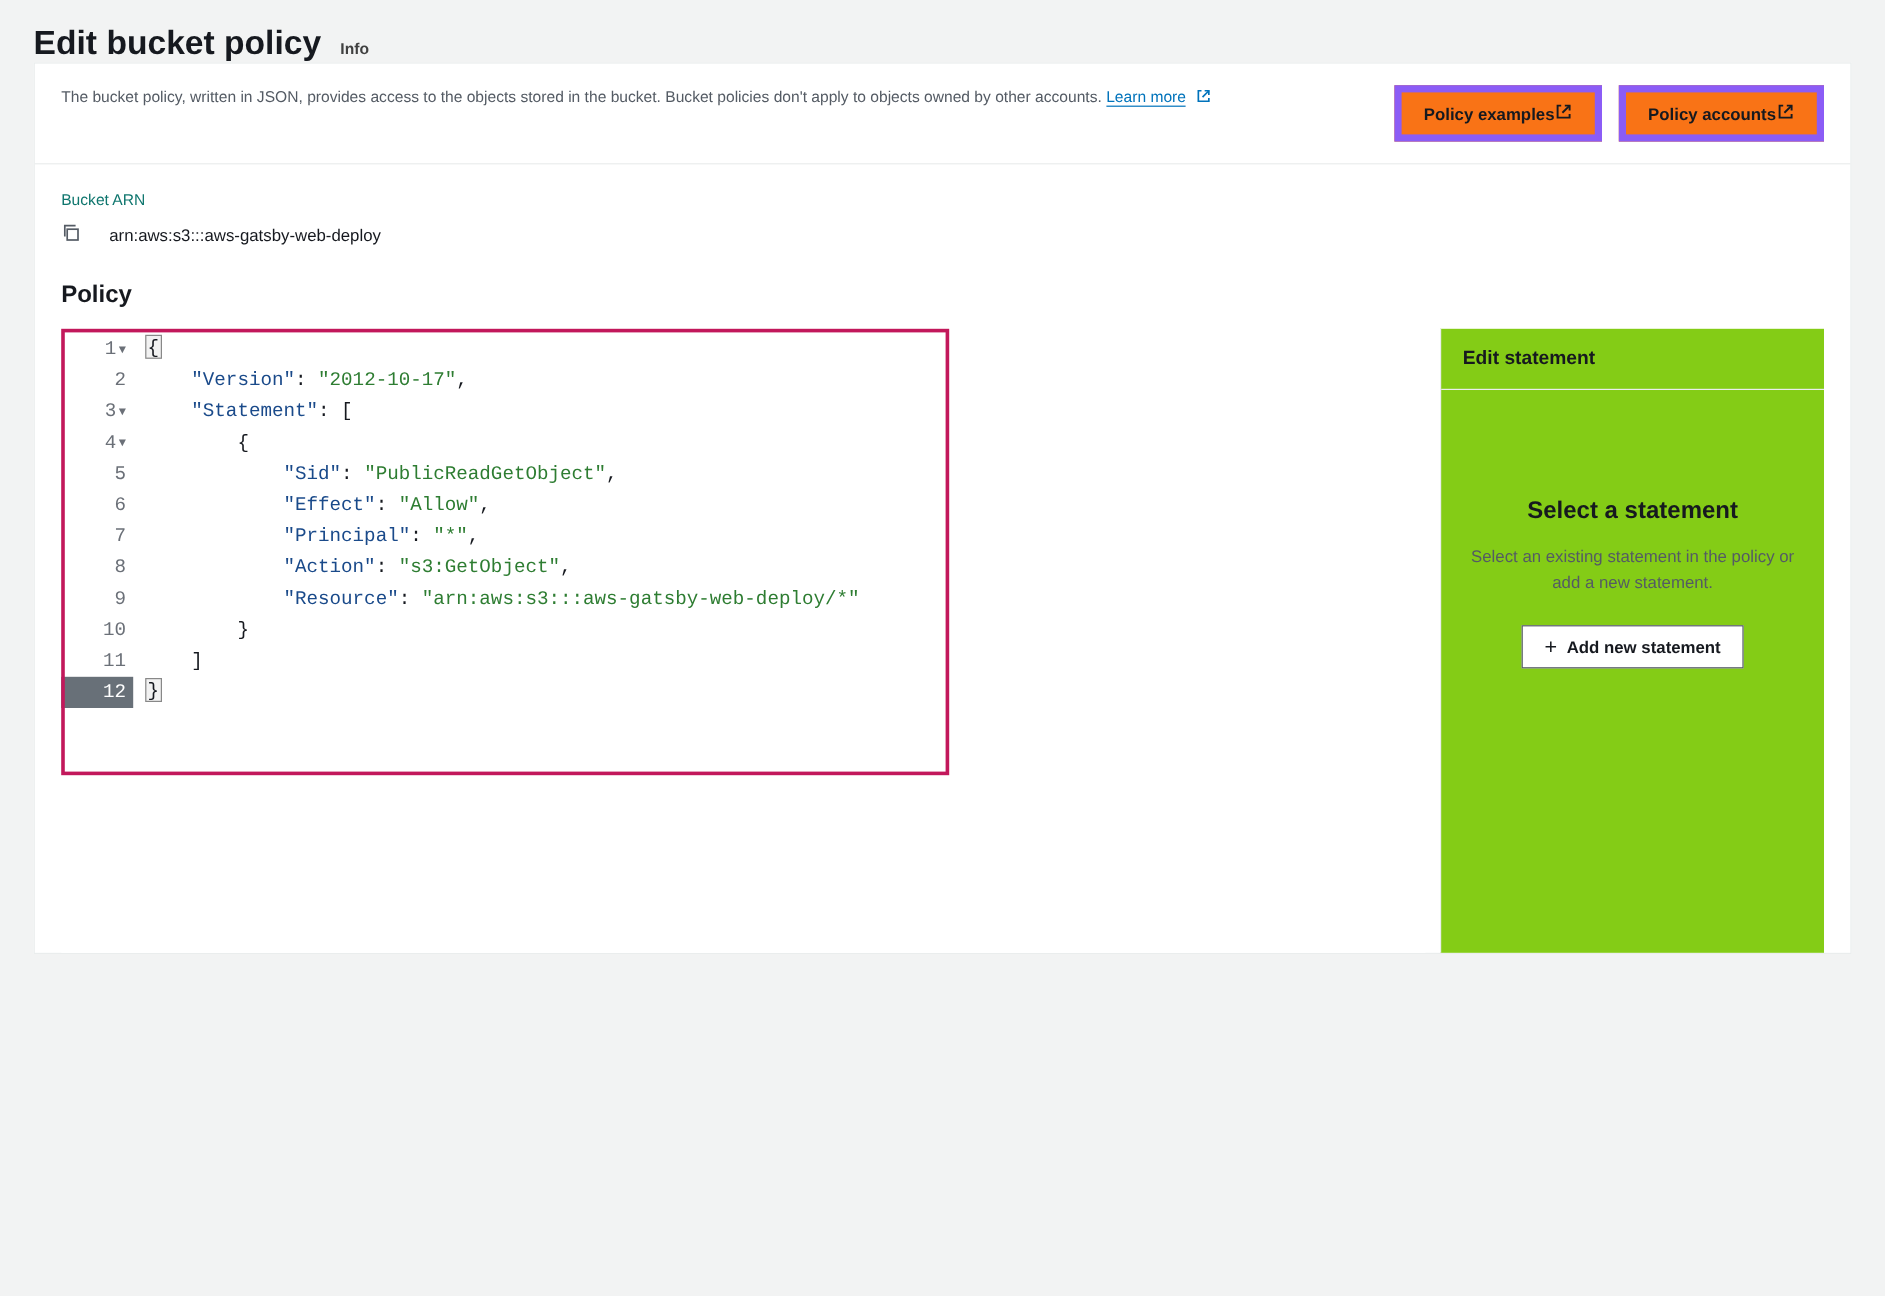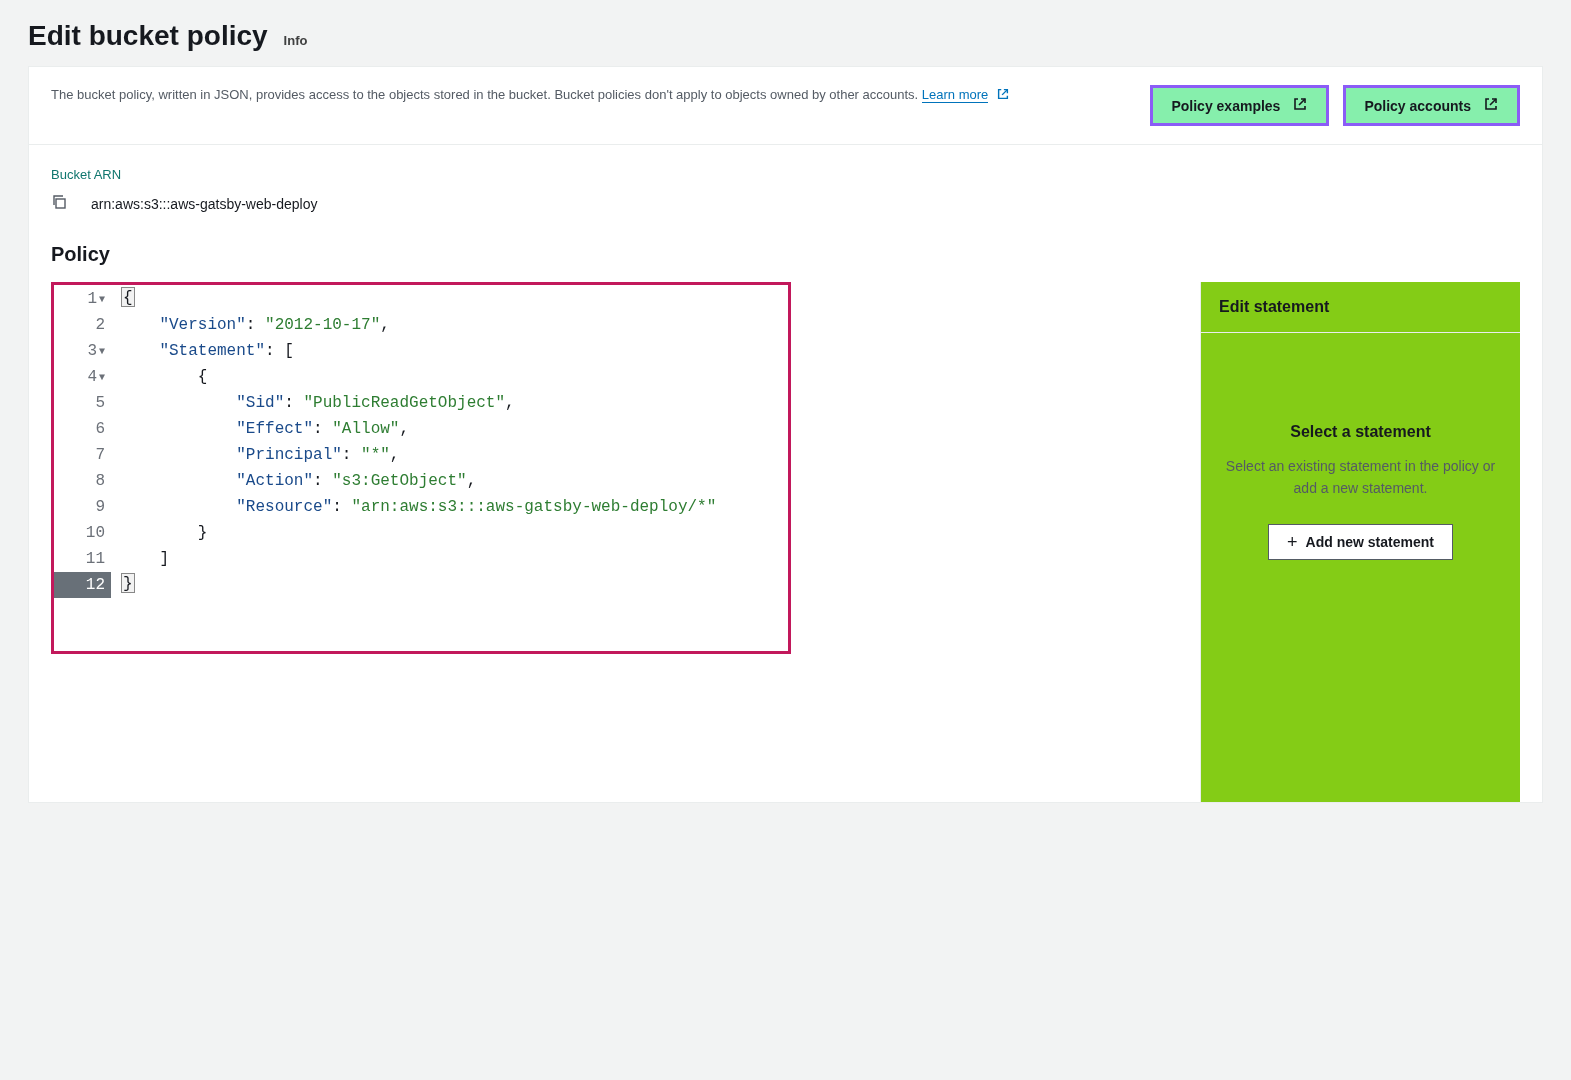--- a/index.html
+++ b/index.html
@@ -9,21 +9,21 @@
       color: #16191f;
       font-size: 14px;
     }
     .page {
       padding: 20px 28px;
     }
     .page-header {
       display: flex;
       align-items: baseline;
       gap: 16px;
-      margin-bottom: 14px;
+      margin-bottom: 0;
     }
     .page-title {
       font-size: 28px;
       font-weight: 700;
       color: #16191f;
     }
     .info-link {
       color: #404040;
       font-size: 13px;
       font-weight: 700;
@@ -64,30 +64,30 @@
       width: 14px;
       height: 14px;
       vertical-align: -2px;
       margin-left: 4px;
     }
     .header-buttons {
       display: flex;
       gap: 14px;
     }
     .btn {
-      background: #86efac;
-      border: 3px solid #8b5cf6;
+      background: #f97316;
+      border: 6px solid #8b5cf6;
       color: #16191f;
       font-size: 14px;
       font-weight: 700;
       padding: 8px 18px;
       cursor: pointer;
       display: inline-flex;
       align-items: center;
-      gap: 12px;
+      gap: 0;
     }
     .panel-body {
       padding: 22px 22px 0 22px;
     }
     .section-label {
       font-size: 13px;
       color: #0f766e;
       margin-bottom: 12px;
     }
     .arn-row {
@@ -189,21 +189,21 @@
       padding: 16px 18px;
       border-bottom: 1px solid #eaeded;
       font-size: 16px;
       font-weight: 700;
     }
     .side-body {
       padding: 90px 18px 30px 18px;
       text-align: center;
     }
     .side-title {
-      font-size: 16px;
+      font-size: 20px;
       font-weight: 700;
       margin-bottom: 14px;
       text-align: center;
     }
     .side-desc {
       font-size: 14px;
       color: #545b64;
       line-height: 1.6;
       margin-bottom: 24px;
     }

